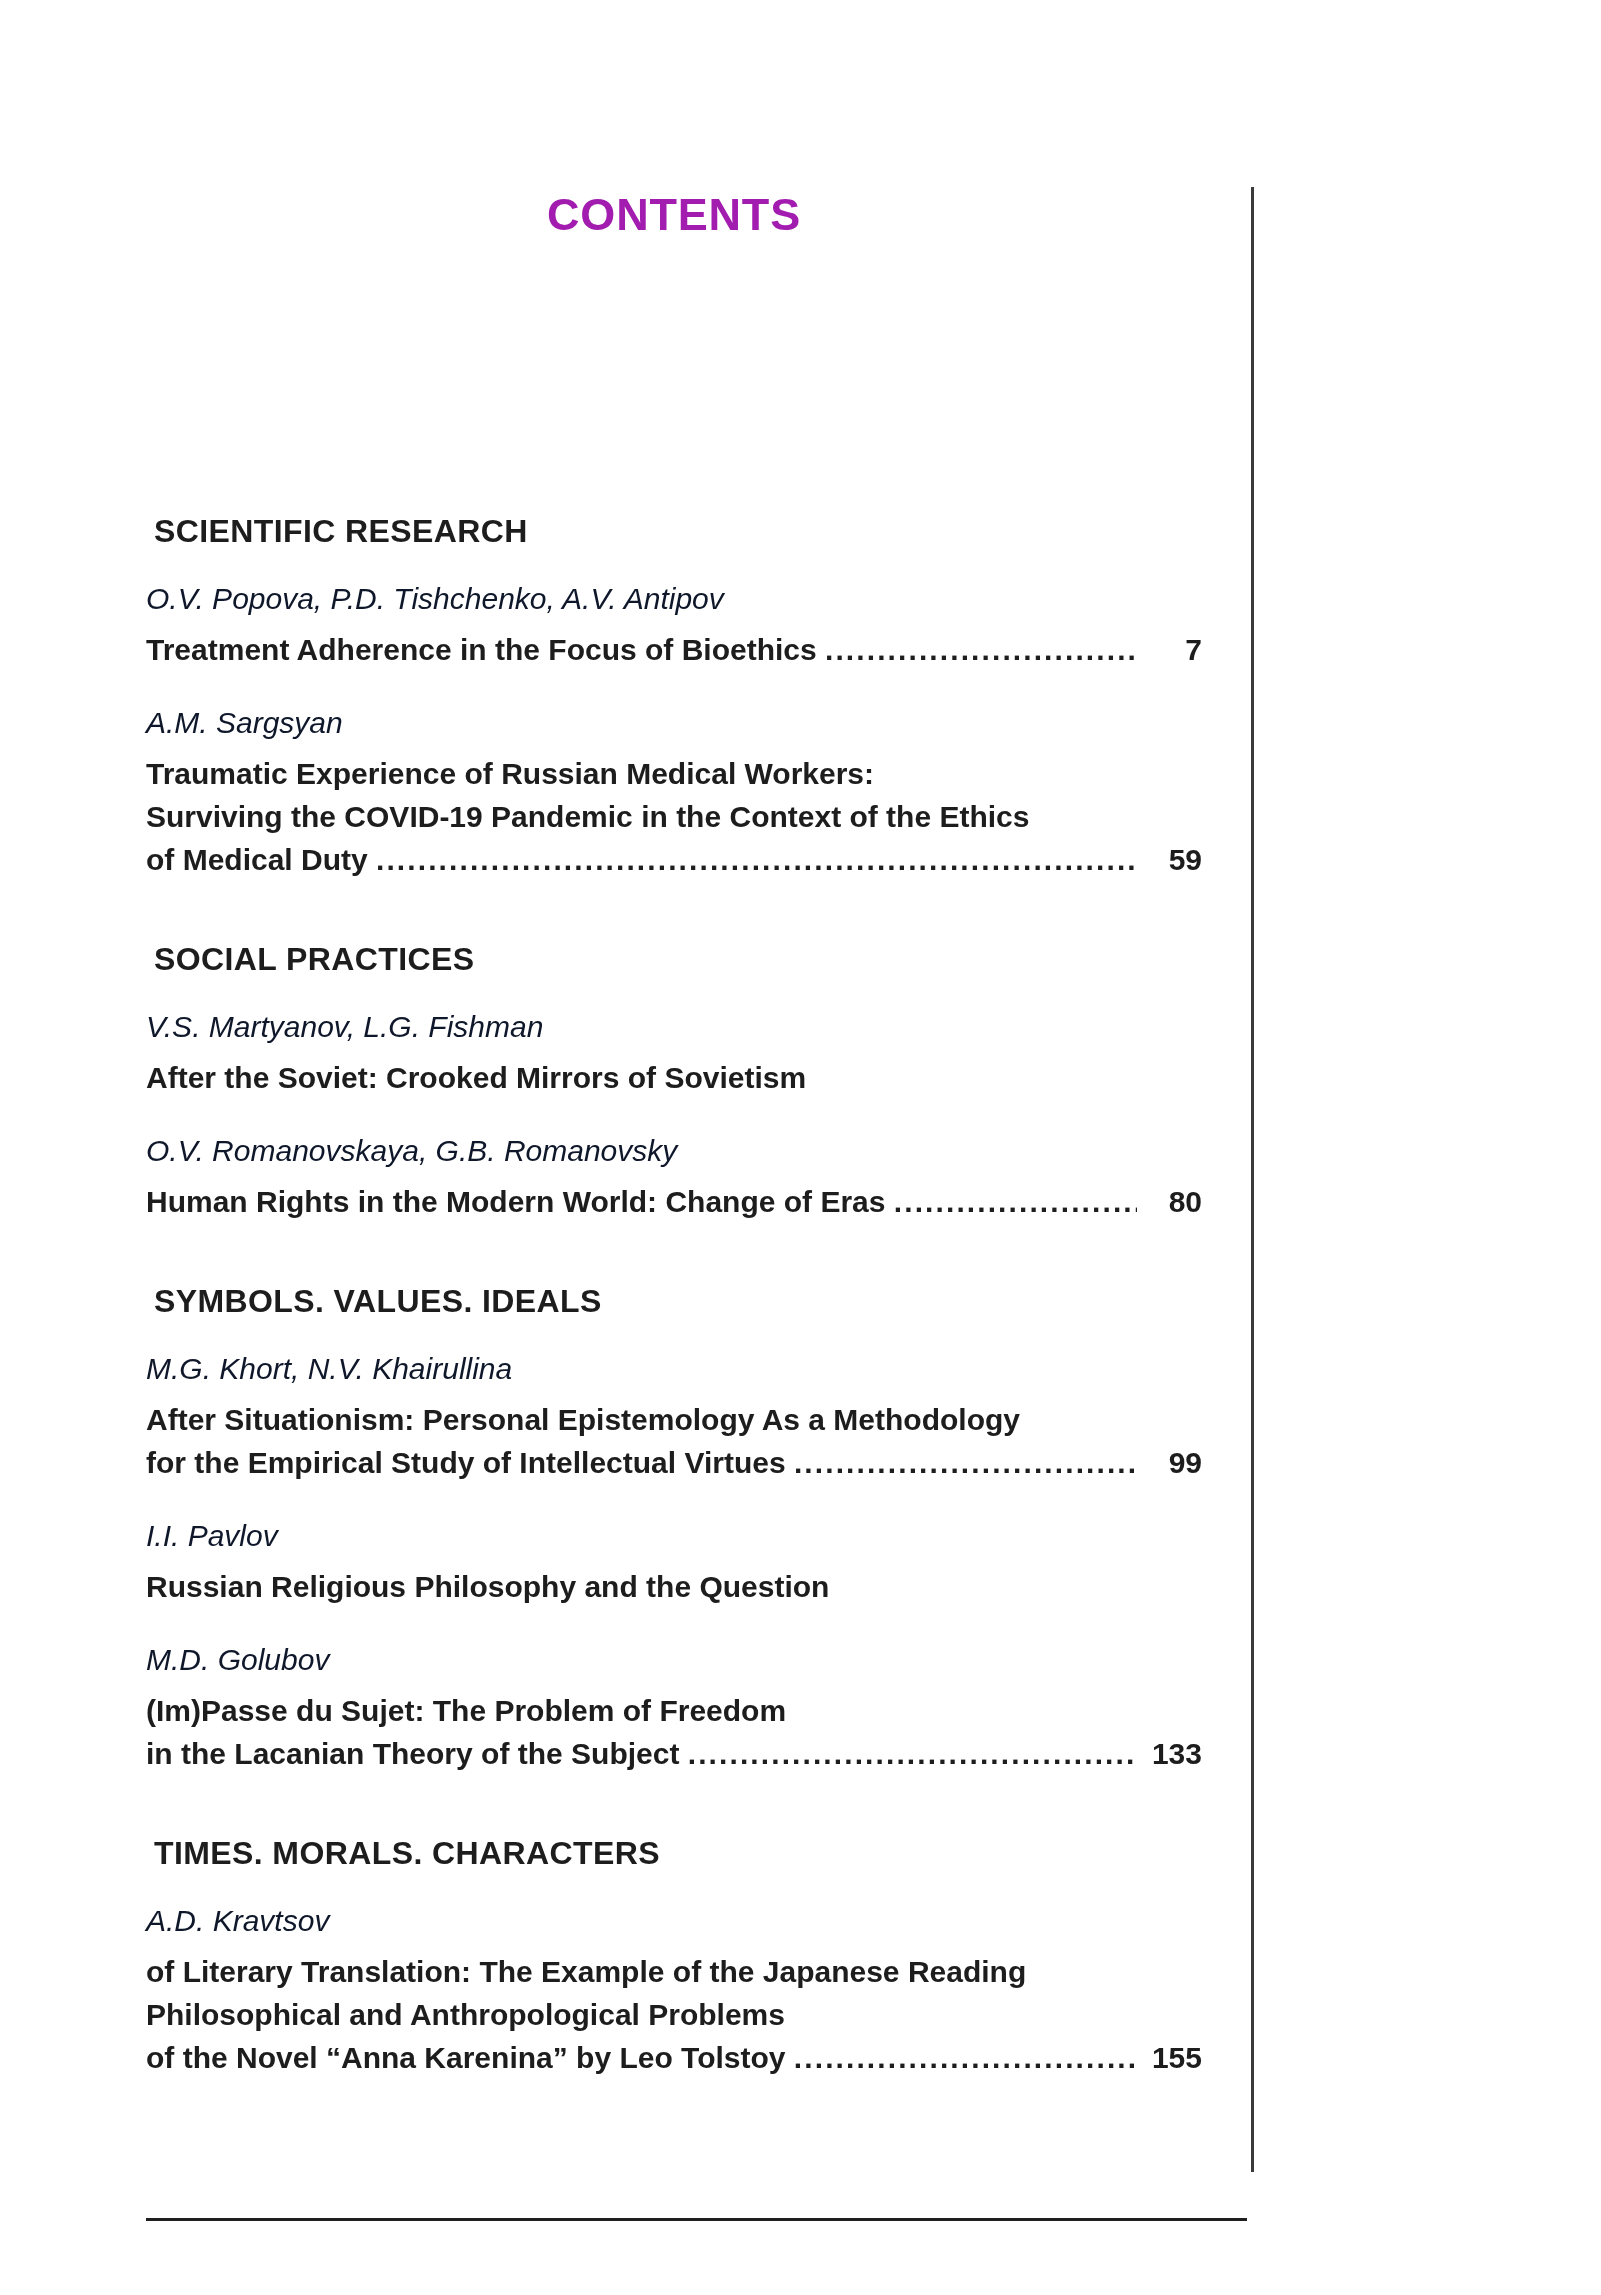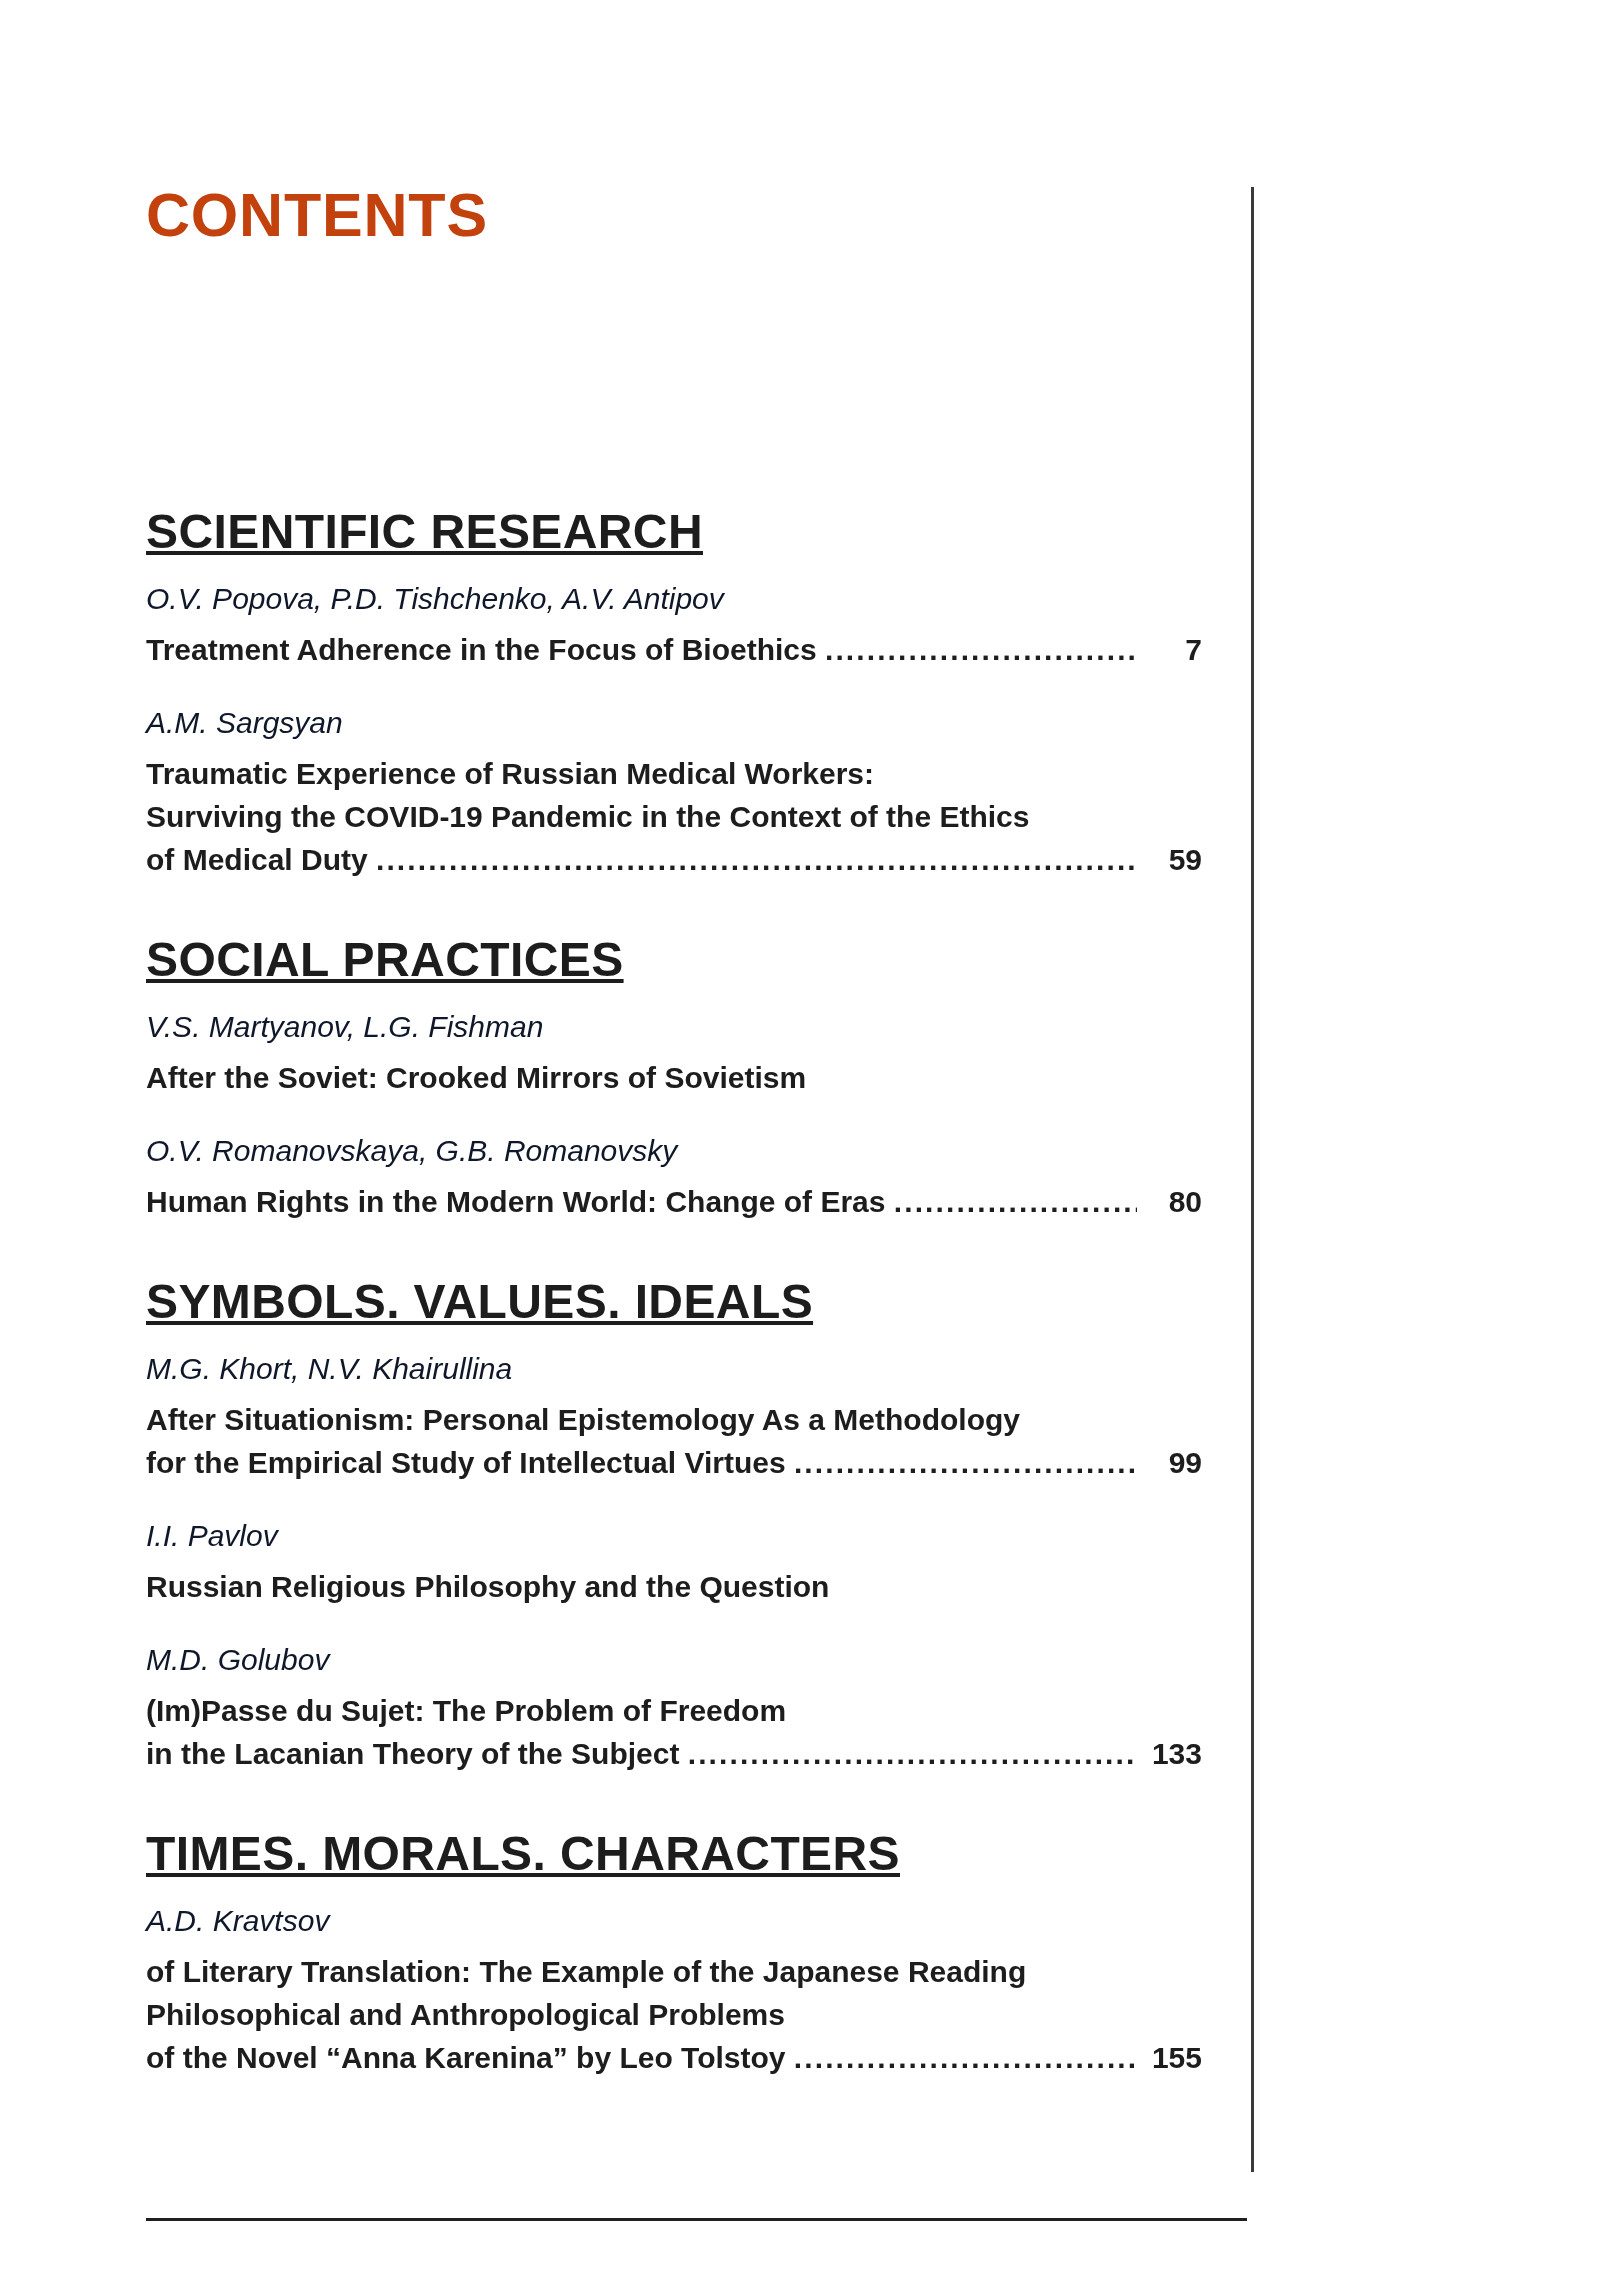--- a/index.html
+++ b/index.html
@@ -19,36 +19,35 @@
     position: absolute;
     inset: 0;
   }
   .content {
     position: absolute;
     left: 146px;
     top: 189px;
     width: 1056px;
   }
   .title {
-    font-size: 61px;
+    font-size: 45px;
     line-height: 52px;
     font-weight: 700;
     letter-spacing: 0.8px;
-    text-align: left;
-    color: #c2410c;
+    text-align: center;
+    color: #a21caf;
     margin: 0 0 270px 0;
   }
   .heading {
-    font-size: 48px;
+    font-size: 32px;
     line-height: 41px;
     font-weight: 700;
     letter-spacing: 0.4px;
-    margin: 0 0 28px 0;
+    margin: 0 0 28px 8px;
     color: #1d1d1d;
-    text-decoration: underline;
   }
   .section + .section {
     padding-top: 25px;
   }
   .entry {
     margin-bottom: 33px;
   }
   .authors {
     font-size: 30px;
     line-height: 38px;

